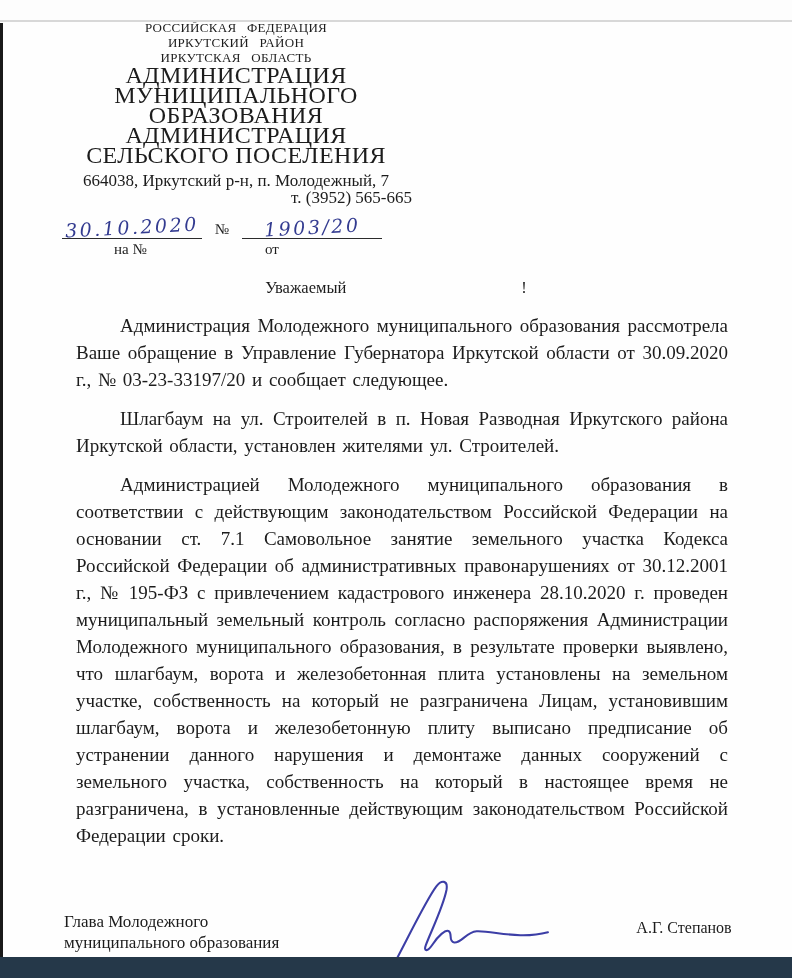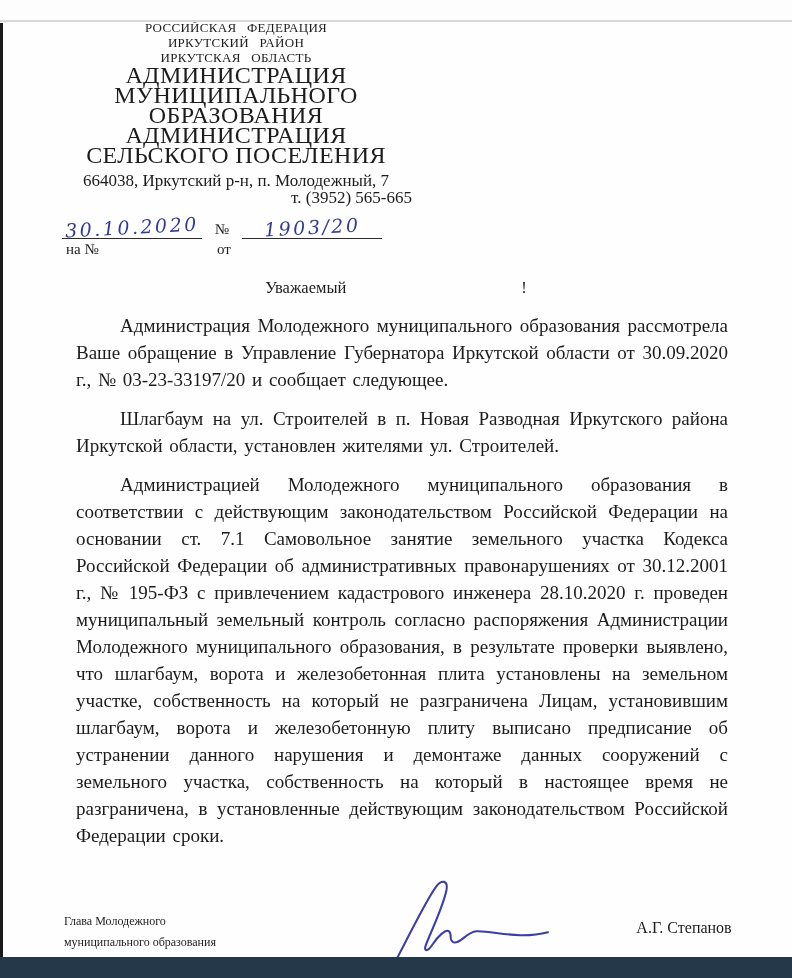--- a/index.html
+++ b/index.html
@@ -20,21 +20,21 @@
   .lh-small{font-size:13px;line-height:15px;word-spacing:7px;letter-spacing:.3px;}
   .lh-big{font-size:24px;line-height:20px;letter-spacing:.4px;}
   .lh-addr{margin-top:8px;font-size:17px;line-height:16.5px;}
 
   
   .refblock{margin:10px 0 0 62px;width:330px;font-size:15px;}
   .ref-row{display:flex;align-items:flex-end;}
   .ref-cell{width:140px;border-bottom:1.5px solid #2b2b2b;text-align:center;}
   .ref-label{width:36px;text-align:center;padding:0 2px 1px 2px;}
   .ref-under{display:flex;margin-top:2px;}
-  .ref-under .u1{width:140px;padding-left:4px;}
+  .ref-under .u1{width:140px;padding-left:4px;margin-left:48px;}
   .ref-under .u2{width:36px;text-align:center;}
   .hand{
     font-family:"DejaVu Serif","Liberation Serif",serif;
     font-style:italic;
     color:#333b90;
     font-size:19px;
     letter-spacing:2.5px;
     display:inline-block;
     transform:rotate(-3deg);
     margin-bottom:-2px;
@@ -51,21 +51,21 @@
     margin:12px;
     font-size:19px;
     line-height:27px;
     text-align:justify;
     text-indent:44px;
     word-spacing:2px;
   }
 
   
   .sigrow{position:absolute;left:64px;right:48px;top:872px;display:flex;align-items:center;}
-  .sig-post{font-size:12px;line-height:21px;width:260px;margin-top:8px;}
+  .sig-post{font-size:17px;line-height:21px;width:260px;margin-top:8px;}
   .sig-draw{flex:1;display:flex;justify-content:center;align-items:center;height:86px;margin-top:-14px;}
   .sig-name{font-size:16px;width:120px;text-align:center;}
 </style>
 </head>
 <body>
 
 <div class="page">
   <div class="top-border"></div>
   <div class="left-border"></div>
 

